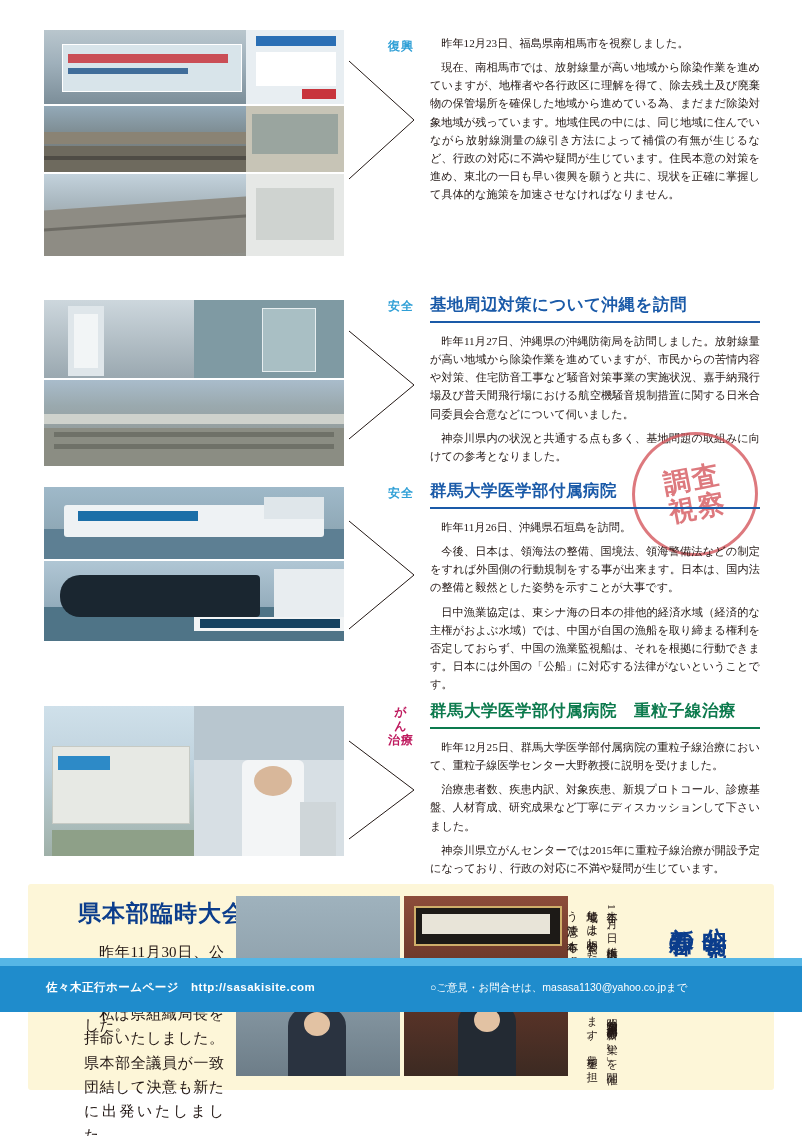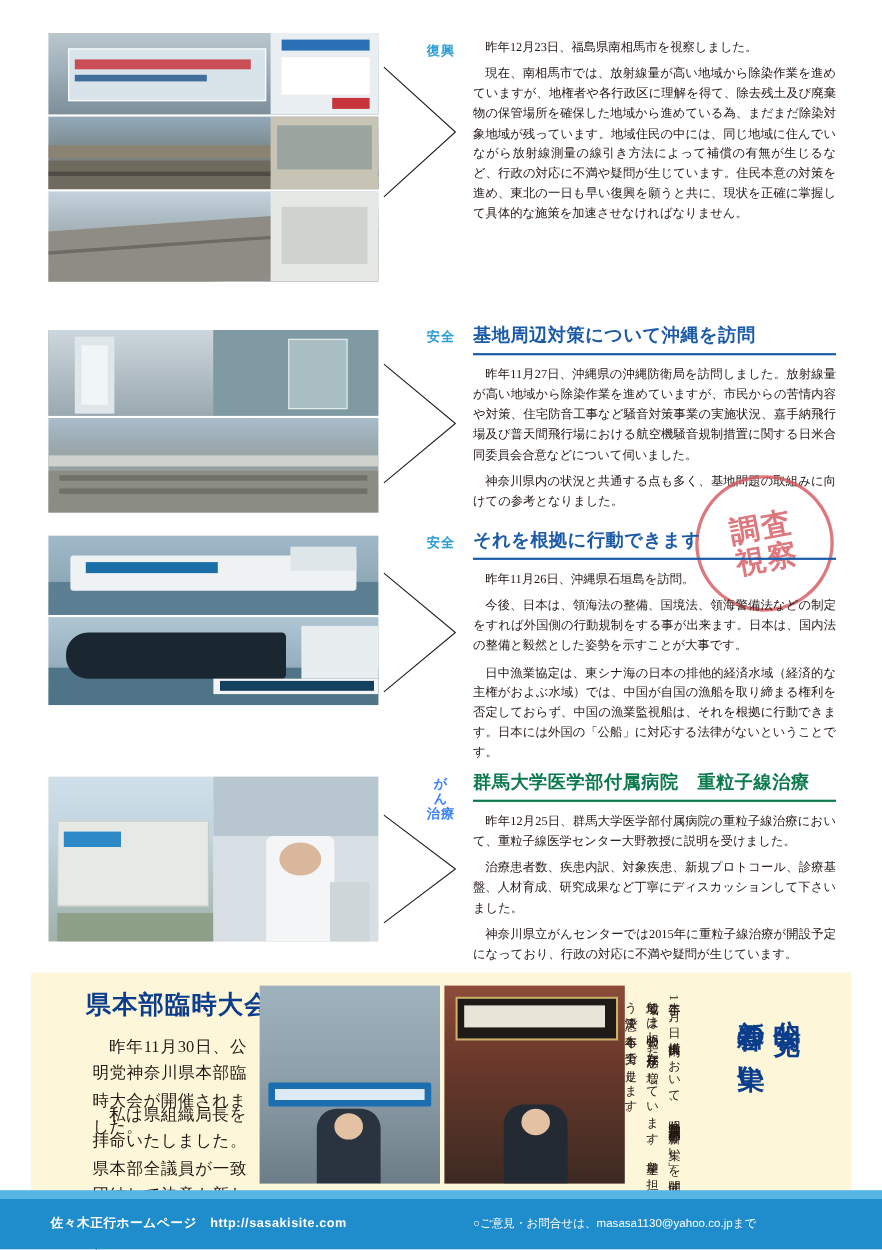--- a/index.html
+++ b/index.html
@@ -4,28 +4,28 @@
 <style>
   html,body{margin:0;padding:0;}
   body{
     width:802px;height:1136px;
     background:#ffffff;
     font-family:"Liberation Serif","DejaVu Serif",serif;
     color:#231815;
     position:relative;
     overflow:hidden;
   }
-  .page{position:relative;width:802px;height:1136px;text-decoration:underline;}
+  .page{position:relative;width:802px;height:1012px;text-decoration:underline;}
   .photo-col{position:absolute;left:44px;width:300px;}
   .photo{width:300px;background:#cfd6da;position:relative;overflow:hidden;}
 
   .tagcol{position:absolute;width:26px;text-align:center;
     font-family:"Liberation Sans","DejaVu Sans",sans-serif;
     font-weight:bold;font-size:12px;color:#2e9fd6;line-height:1.15;letter-spacing:1px;}
-  .tagcol.orange{color:#3b82f6;}
+  .tagcol.orange{color:#be185d;}
 
   .headline{
     font-family:"Liberation Sans","DejaVu Sans",sans-serif;
     font-weight:bold;font-size:16.5px;color:#1a5aa8;
     letter-spacing:0.5px;
     border-bottom:2px solid #1a5aa8;
     padding-bottom:5px;margin:0 0 9px 0;
   }
   .headline.green{color:#0c7a4d;border-bottom-color:#0c7a4d;}
   .body-col{position:absolute;left:430px;width:330px;}
@@ -181,21 +181,21 @@
     </div>
   </div>
 
   <svg class="connector" width="70" height="110" style="left:348px;top:520px;">
     <polyline points="1,1 66,55 1,109"></polyline>
   </svg>
 
   <div class="tagcol" style="left:388px;top:487px;">安全</div>
 
   <div class="body-col" style="top:480px;">
-    <h1 class="headline">それを根拠に行動できます</h1>
+    <h1 class="headline">群馬大学医学部付属病院</h1>
     <p>昨年11月26日、沖縄県石垣島を訪問。</p>
     <p>今後、日本は、領海法の整備、国境法、領海警備法などの制定をすれば外国側の行動規制をする事が出来ます。日本は、国内法の整備と毅然とした姿勢を示すことが大事です。</p>
     <p>日中漁業協定は、東シナ海の日本の排他的経済水域（経済的な主権がおよぶ水域）では、中国が自国の漁船を取り締まる権利を否定しておらず、中国の漁業監視船は、それを根拠に行動できます。日本には外国の「公船」に対応する法律がないということです。</p>
   </div>
 
   <div class="photo-col" style="top:706px;">
     <div class="photo" style="height:150px;background:#e4e6e2;">
       <div class="band" style="left:0;top:0;width:150px;height:150px;background:linear-gradient(180deg,#cfe0ea 0%,#bfd2dd 40%,#9fb0a8 100%);"></div>
       <div class="band" style="left:8px;top:40px;width:136px;height:76px;background:#e7e9e4;border:1px solid #c6cac4;"></div>
       <div class="band" style="left:14px;top:50px;width:52px;height:14px;background:#2d8ac7;"></div>

